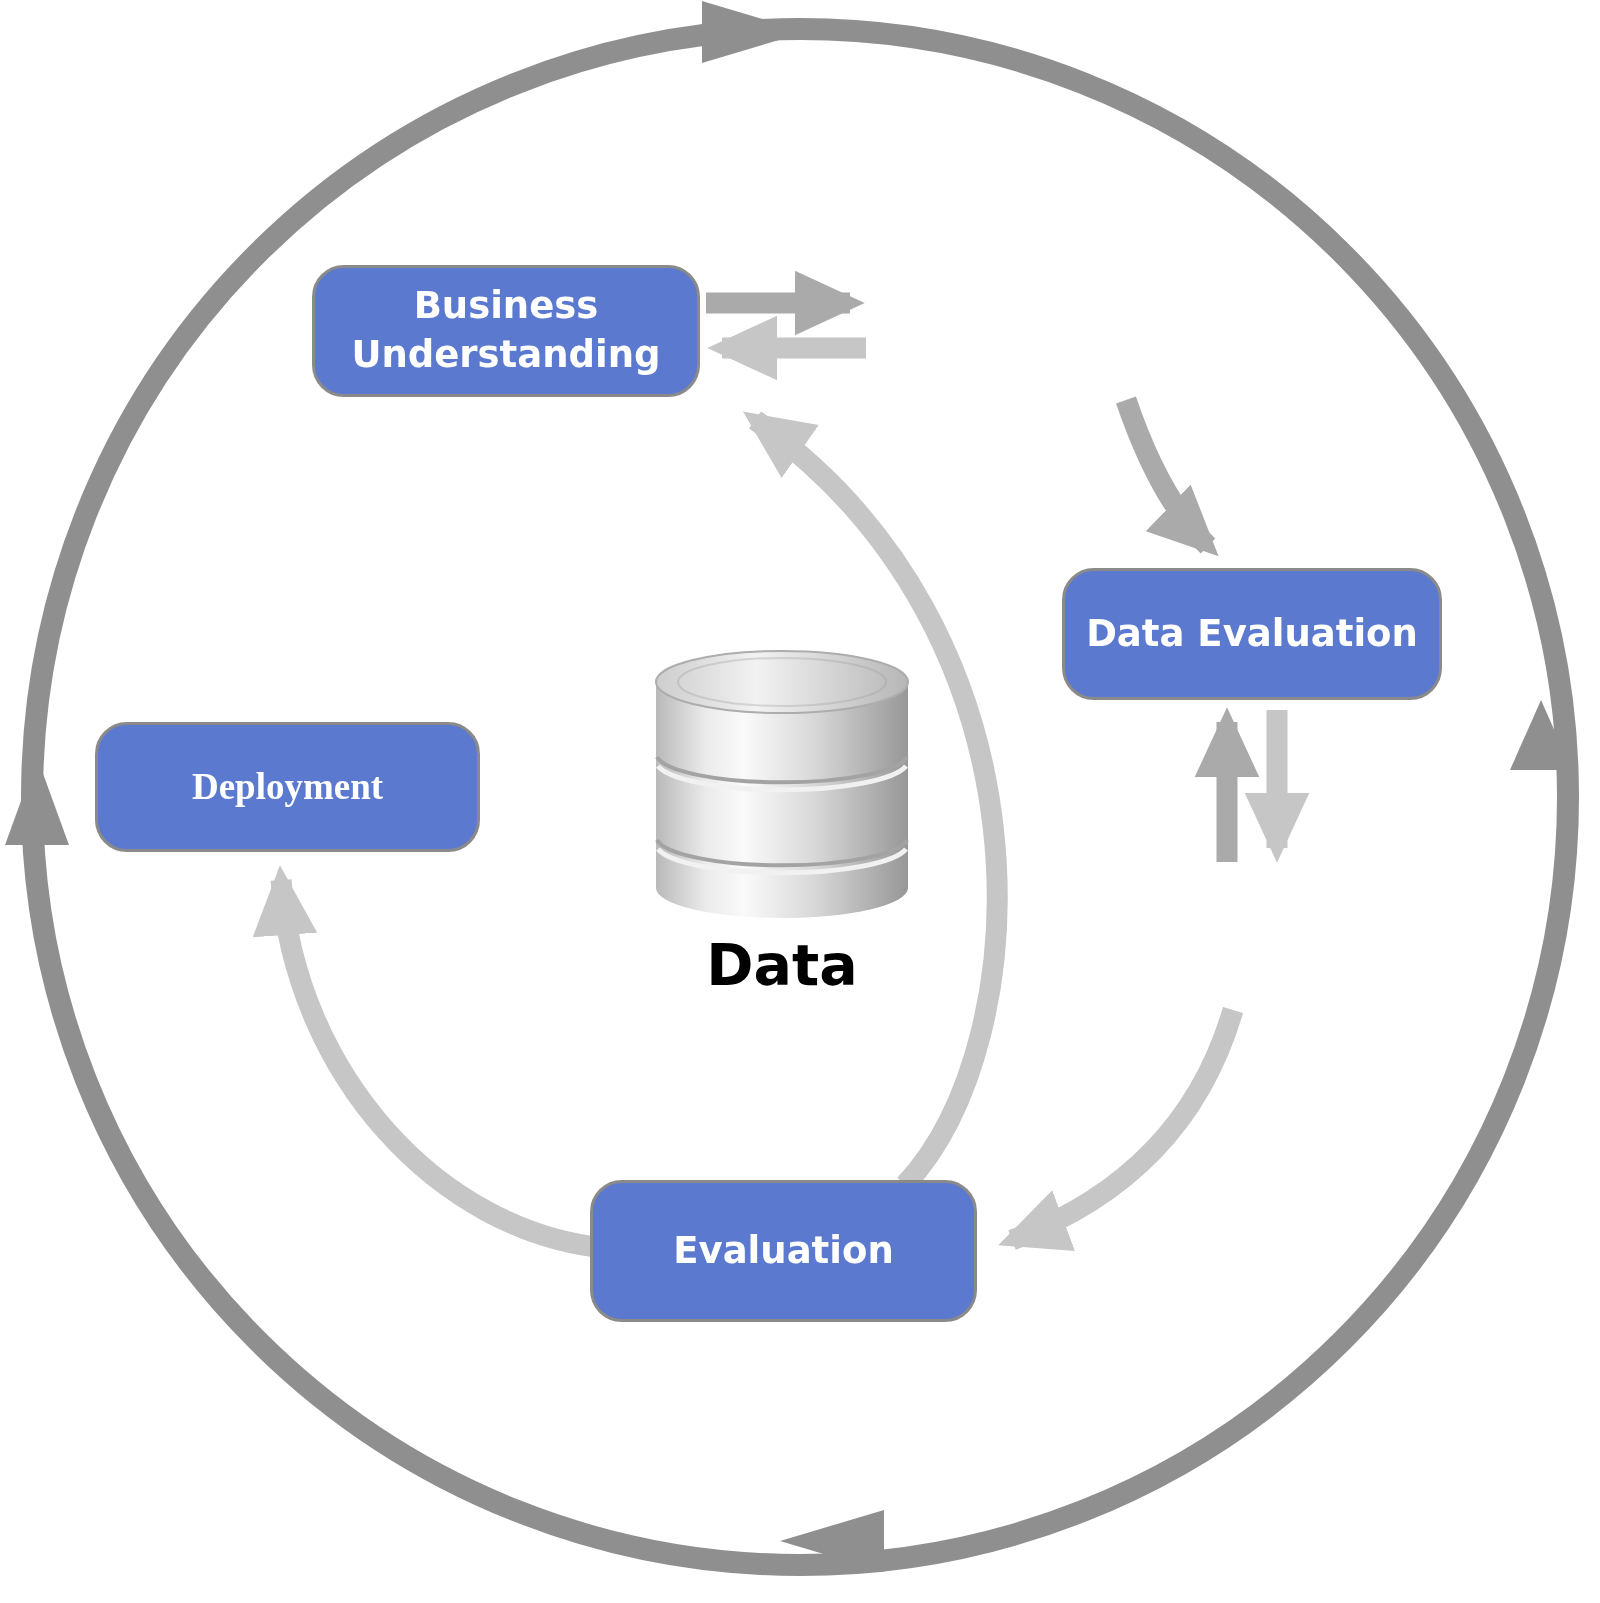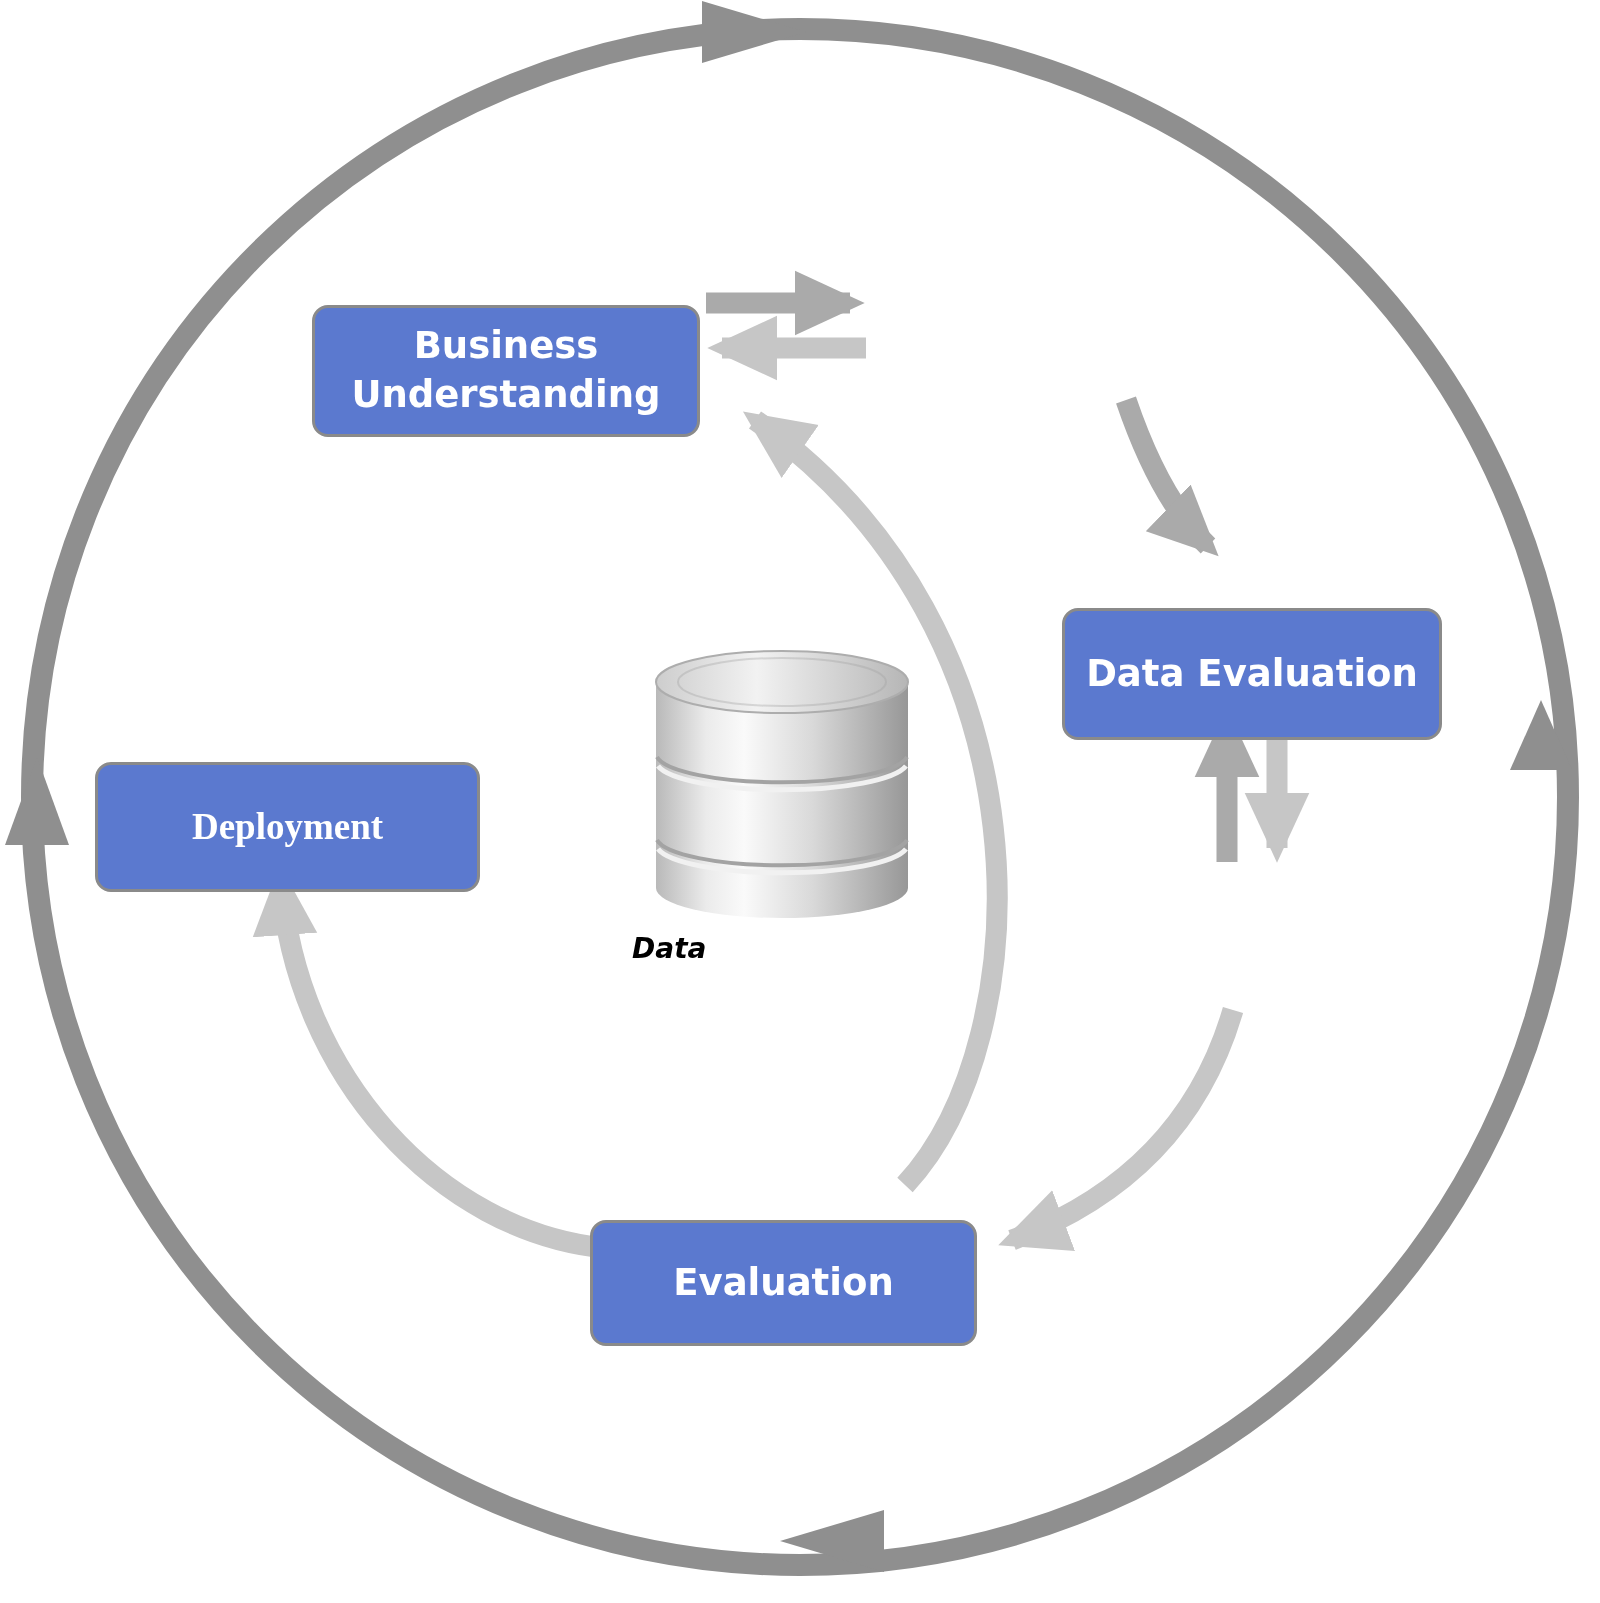--- a/index.html
+++ b/index.html
@@ -29,36 +29,34 @@
   .mk-light{fill:var(--arrow-light);}
   .crease{stroke:#a3a3a3;stroke-width:4px;fill:none;}
   .crease-hl{stroke:#f1f1f1;stroke-width:5px;fill:none;}
   .stage{
     position:absolute;
     display:flex;align-items:center;justify-content:center;
     text-align:center;box-sizing:border-box;
     background:var(--box-fill);
     color:var(--box-text);
     border:3px solid var(--box-border);
-    border-radius:16px;
+    border-radius:32px;
     font-weight:bold;font-size:37px;line-height:1.32;
     padding:8px 18px;
-    margin-top:40px;
   }
   #stage-business-understanding{left:312px;top:265px;width:388px;height:132px;}
   #stage-data-understanding{left:875px;top:265px;width:382px;height:132px;}
   #stage-data-preparation{left:1062px;top:568px;width:380px;height:132px;}
   #stage-modeling{left:1062px;top:872px;width:380px;height:134px;}
-  #stage-evaluation{left:590px;top:1180px;width:387px;height:126px;}
+  #stage-evaluation{left:590px;top:1180px;width:387px;height:142px;}
   #stage-deployment{left:95px;top:722px;width:385px;height:130px;font-family:Liberation Serif, serif;}
   #data-label{
     position:absolute;left:632px;top:932px;width:300px;
-    font-size:28px;font-weight:bold;
+    text-align:center;font-size:57px;font-weight:bold;
     color:var(--data-label);
-    font-style:italic;
   }
 </style>
 </head>
 <body>
 
 <div class="canvas">
 
   <svg width="1600" height="1603" viewBox="0 0 1600 1603">
     <defs>
       <marker id="mk-dark" viewBox="0 0 10 10" refX="7.5" refY="5" markerWidth="3.5" markerHeight="3.5" orient="auto">

